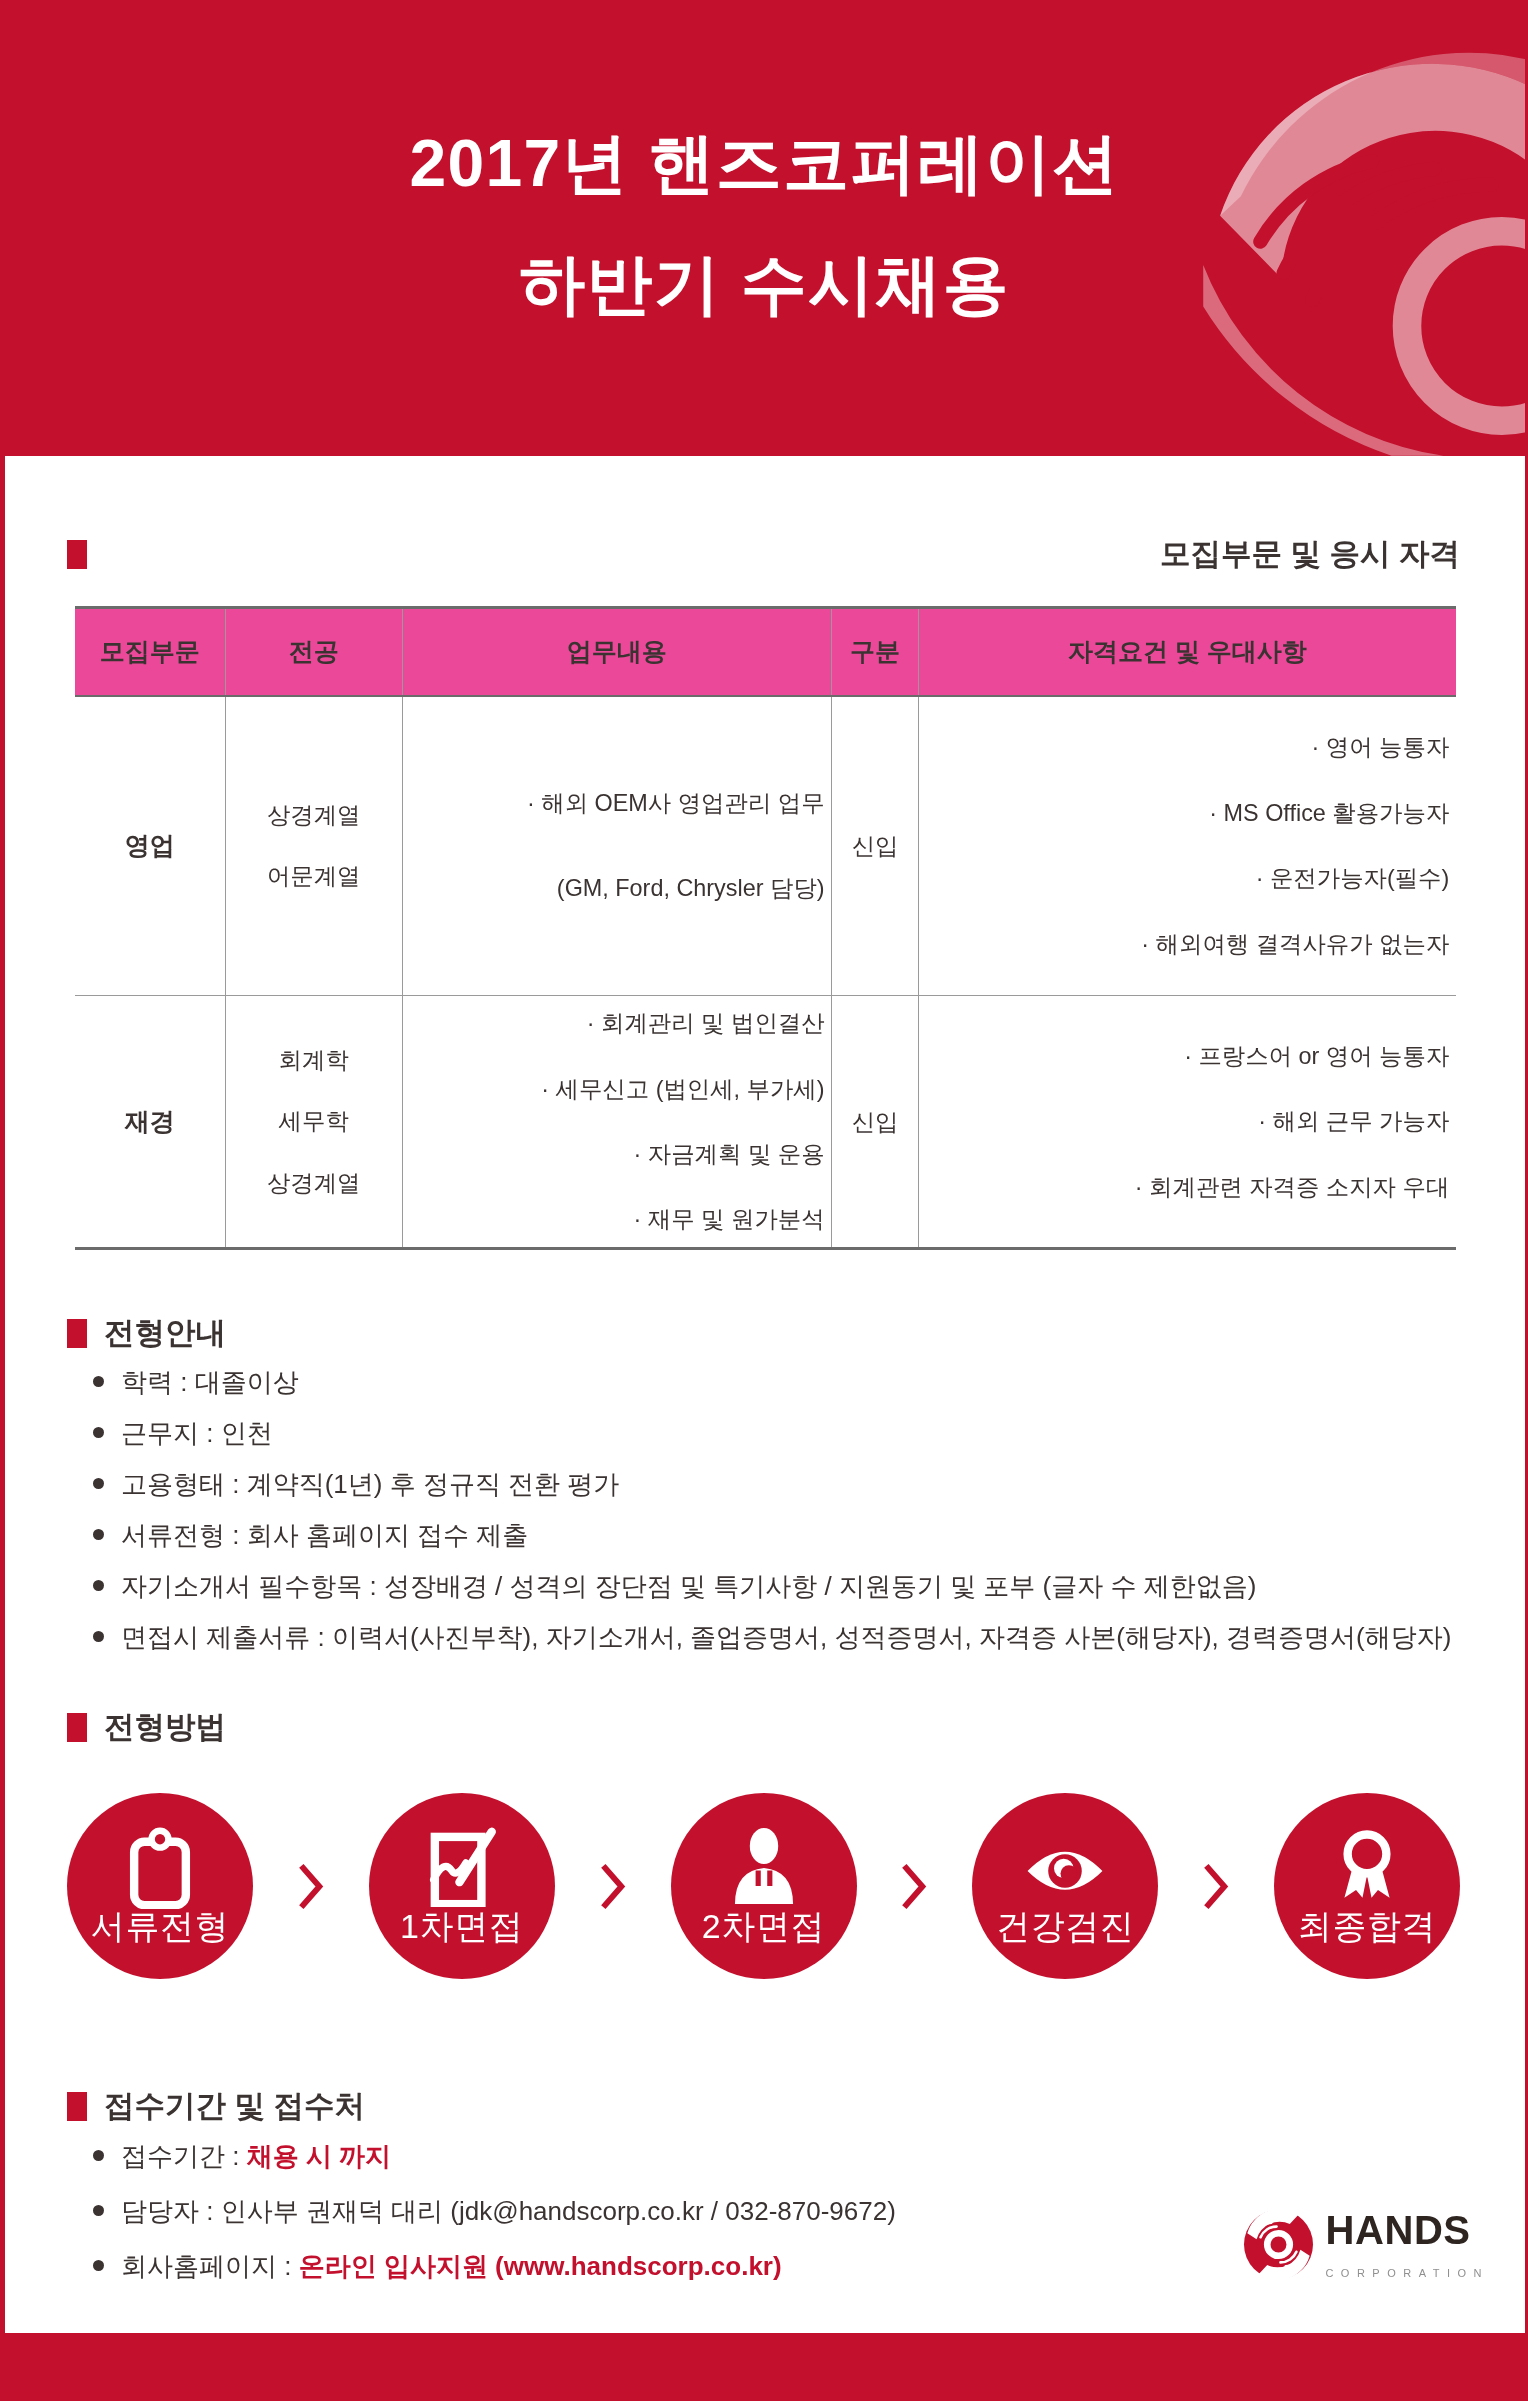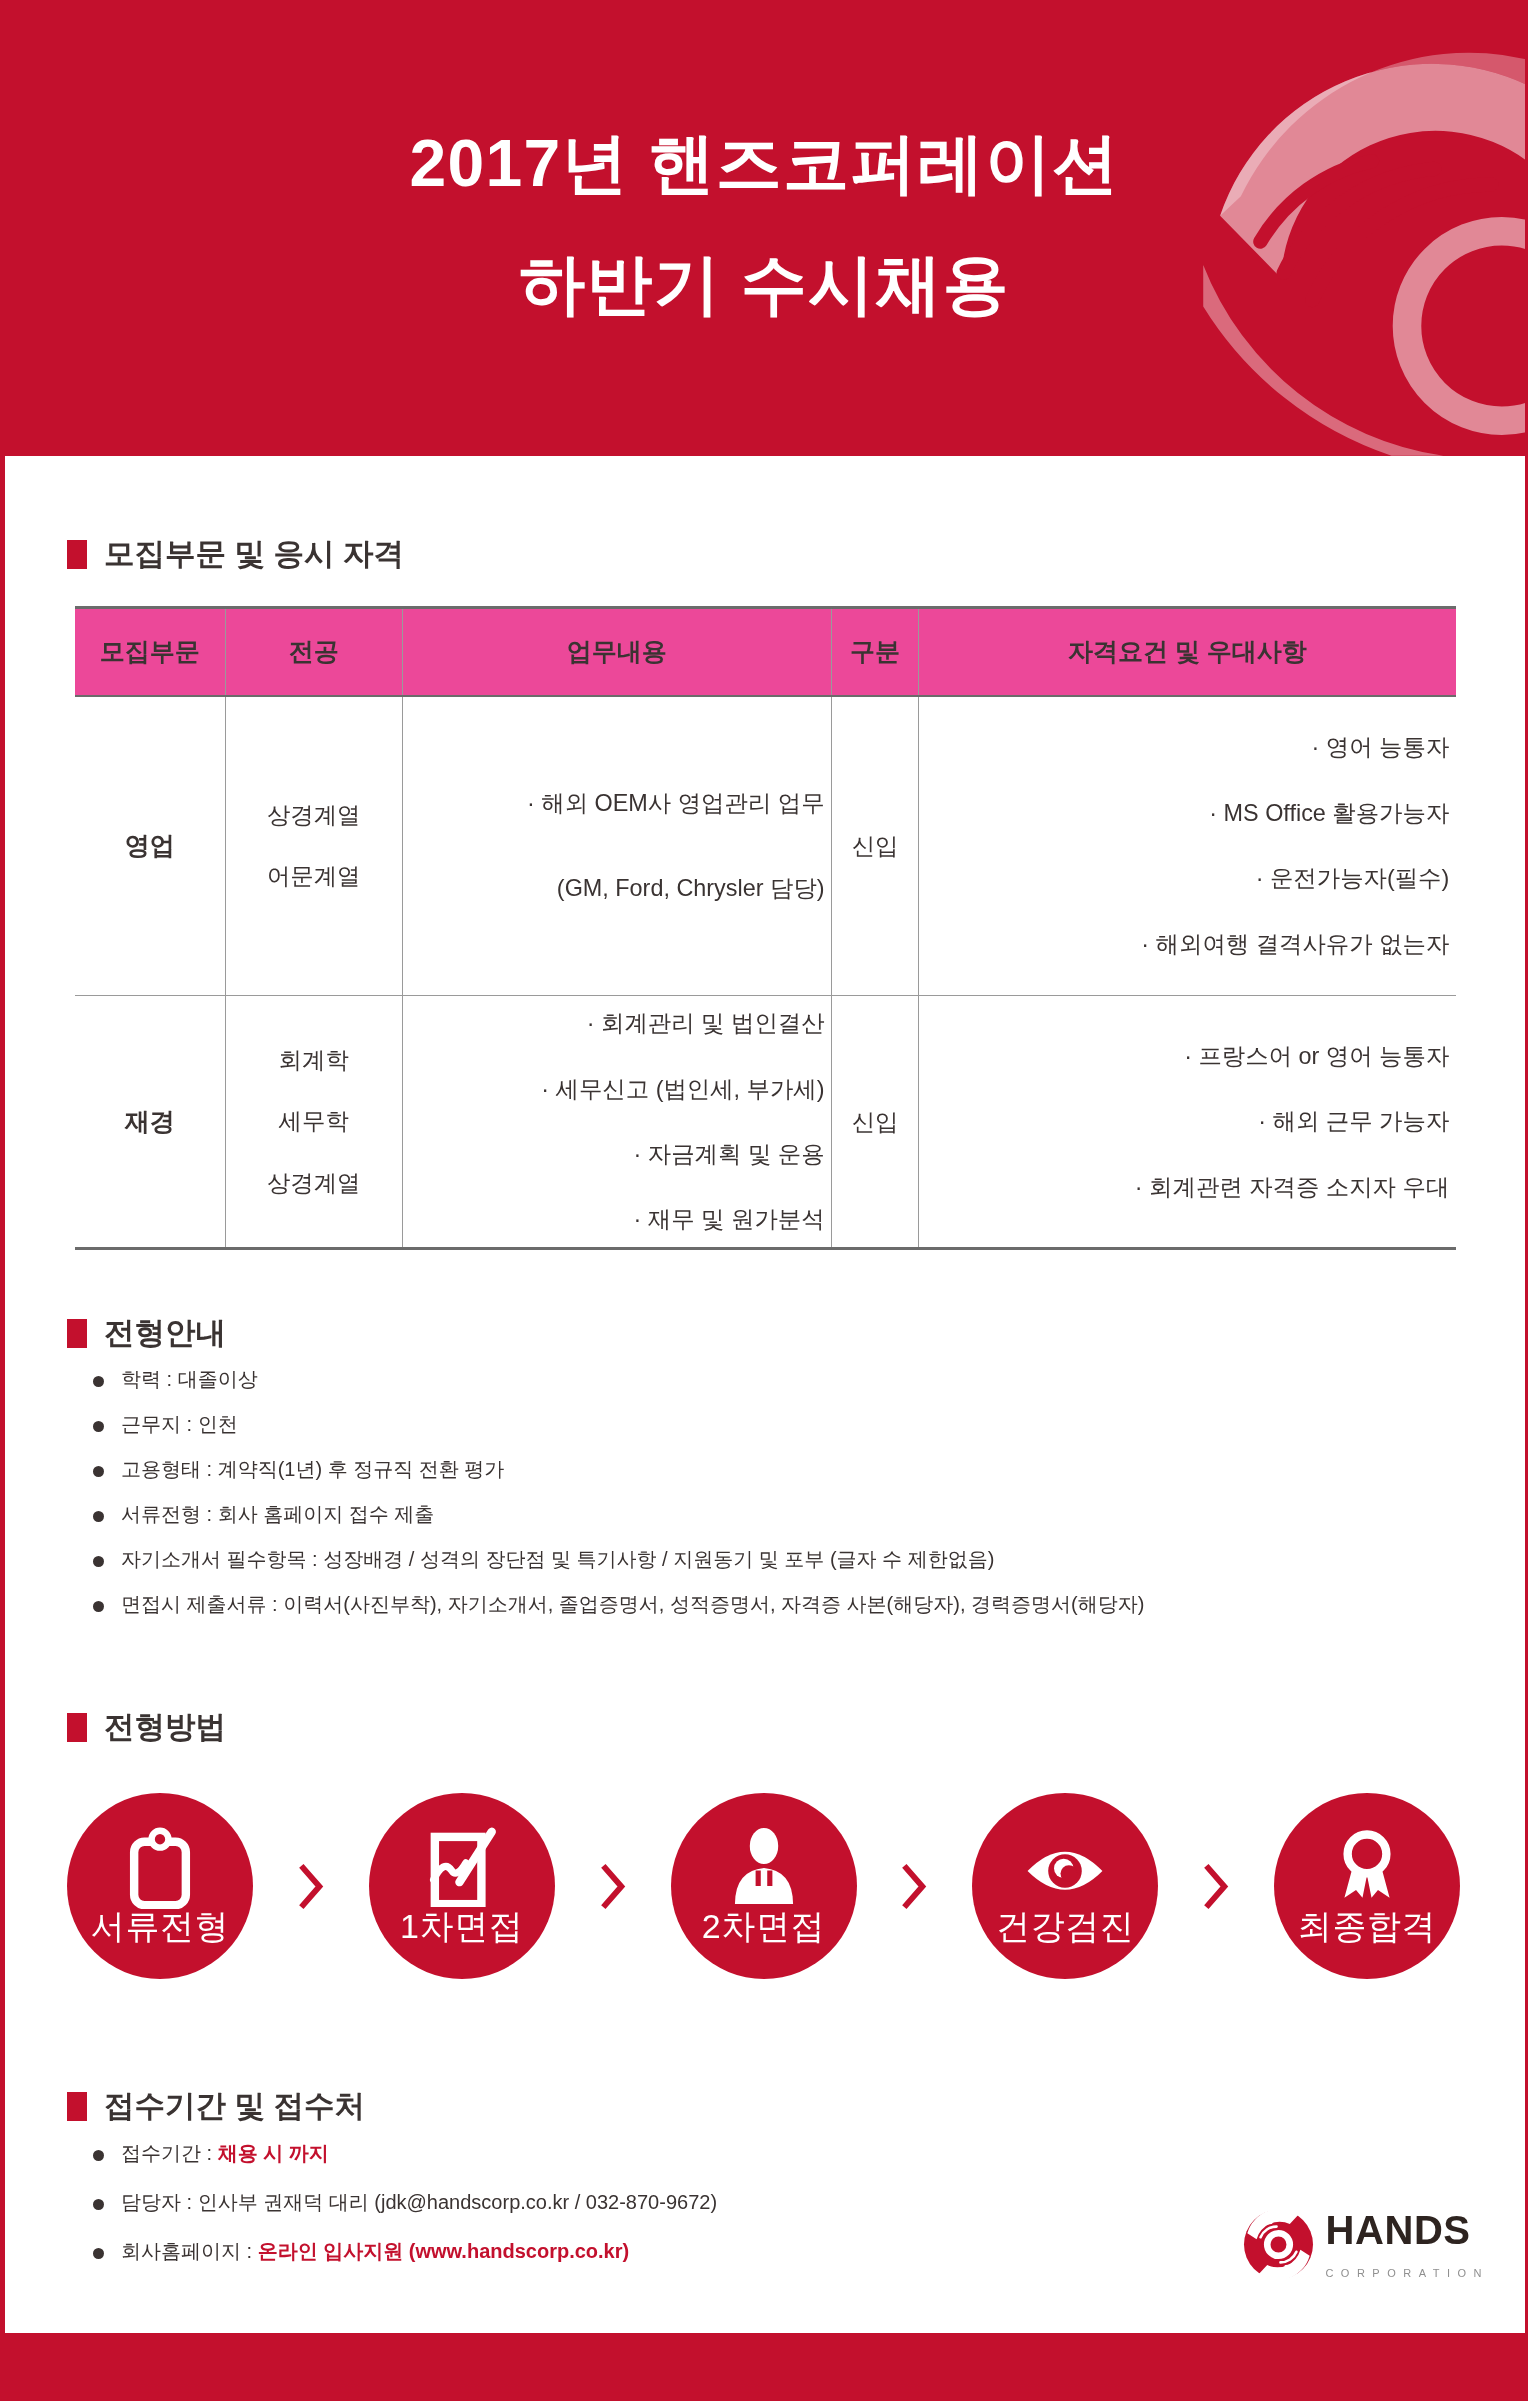--- a/index.html
+++ b/index.html
@@ -38,30 +38,30 @@
   .ln { line-height:1.3; }
   .cell-lines-tight .ln + .ln { margin-top:35px; }
   tr.r1 td.duties .ln + .ln { margin-top:55px; }
   .dept { font-weight:bold; font-size:25px; }
   .majors .ln + .ln { margin-top:31px; }
   tr.r2 .majors .ln + .ln { }
   .indent { padding-left:13px; }
 
   
   .blist { list-style:none; }
-  .blist li { display:flex; align-items:flex-start; gap:17px; font-size:20px; line-height:1.0;
+  .blist li { display:flex; align-items:flex-start; gap:17px; font-size:26px; line-height:1.0;
               white-space:nowrap; color:#3a3332; }
   .blist .dot { flex:0 0 auto; width:11px; height:11px; border-radius:50%; background:#3a3332; margin-top:6.5px; }
   .guide-list { top:1369px; left:93px; }
   .guide-list li + li { margin-top:25px; }
   .apply-list { top:2143px; left:93px; }
   .apply-list li + li { margin-top:29px; }
   .hl { color:#c3102d; font-weight:bold; }
 
-  .t-recruit { top:534px; }
+  .t-recruit { top:534px;justify-content:space-between; }
   .t-guide   { top:1313px; }
   .t-method  { top:1707px; }
   .t-apply   { top:2086px; }
 
   
   .process { top:1792px; display:flex; align-items:center; justify-content:space-between; height:188px; }
   .step { position:relative; width:186px; height:186px; border-radius:50%; background:#c3102d; flex:0 0 auto; }
   .step .ic { position:absolute; top:32px; left:50%; transform:translateX(-50%); }
   .step .lbl { position:absolute; bottom:29px; width:100%; text-align:center;
                color:#ffffff; font-size:34px; font-weight:normal; letter-spacing:0.6px; }

